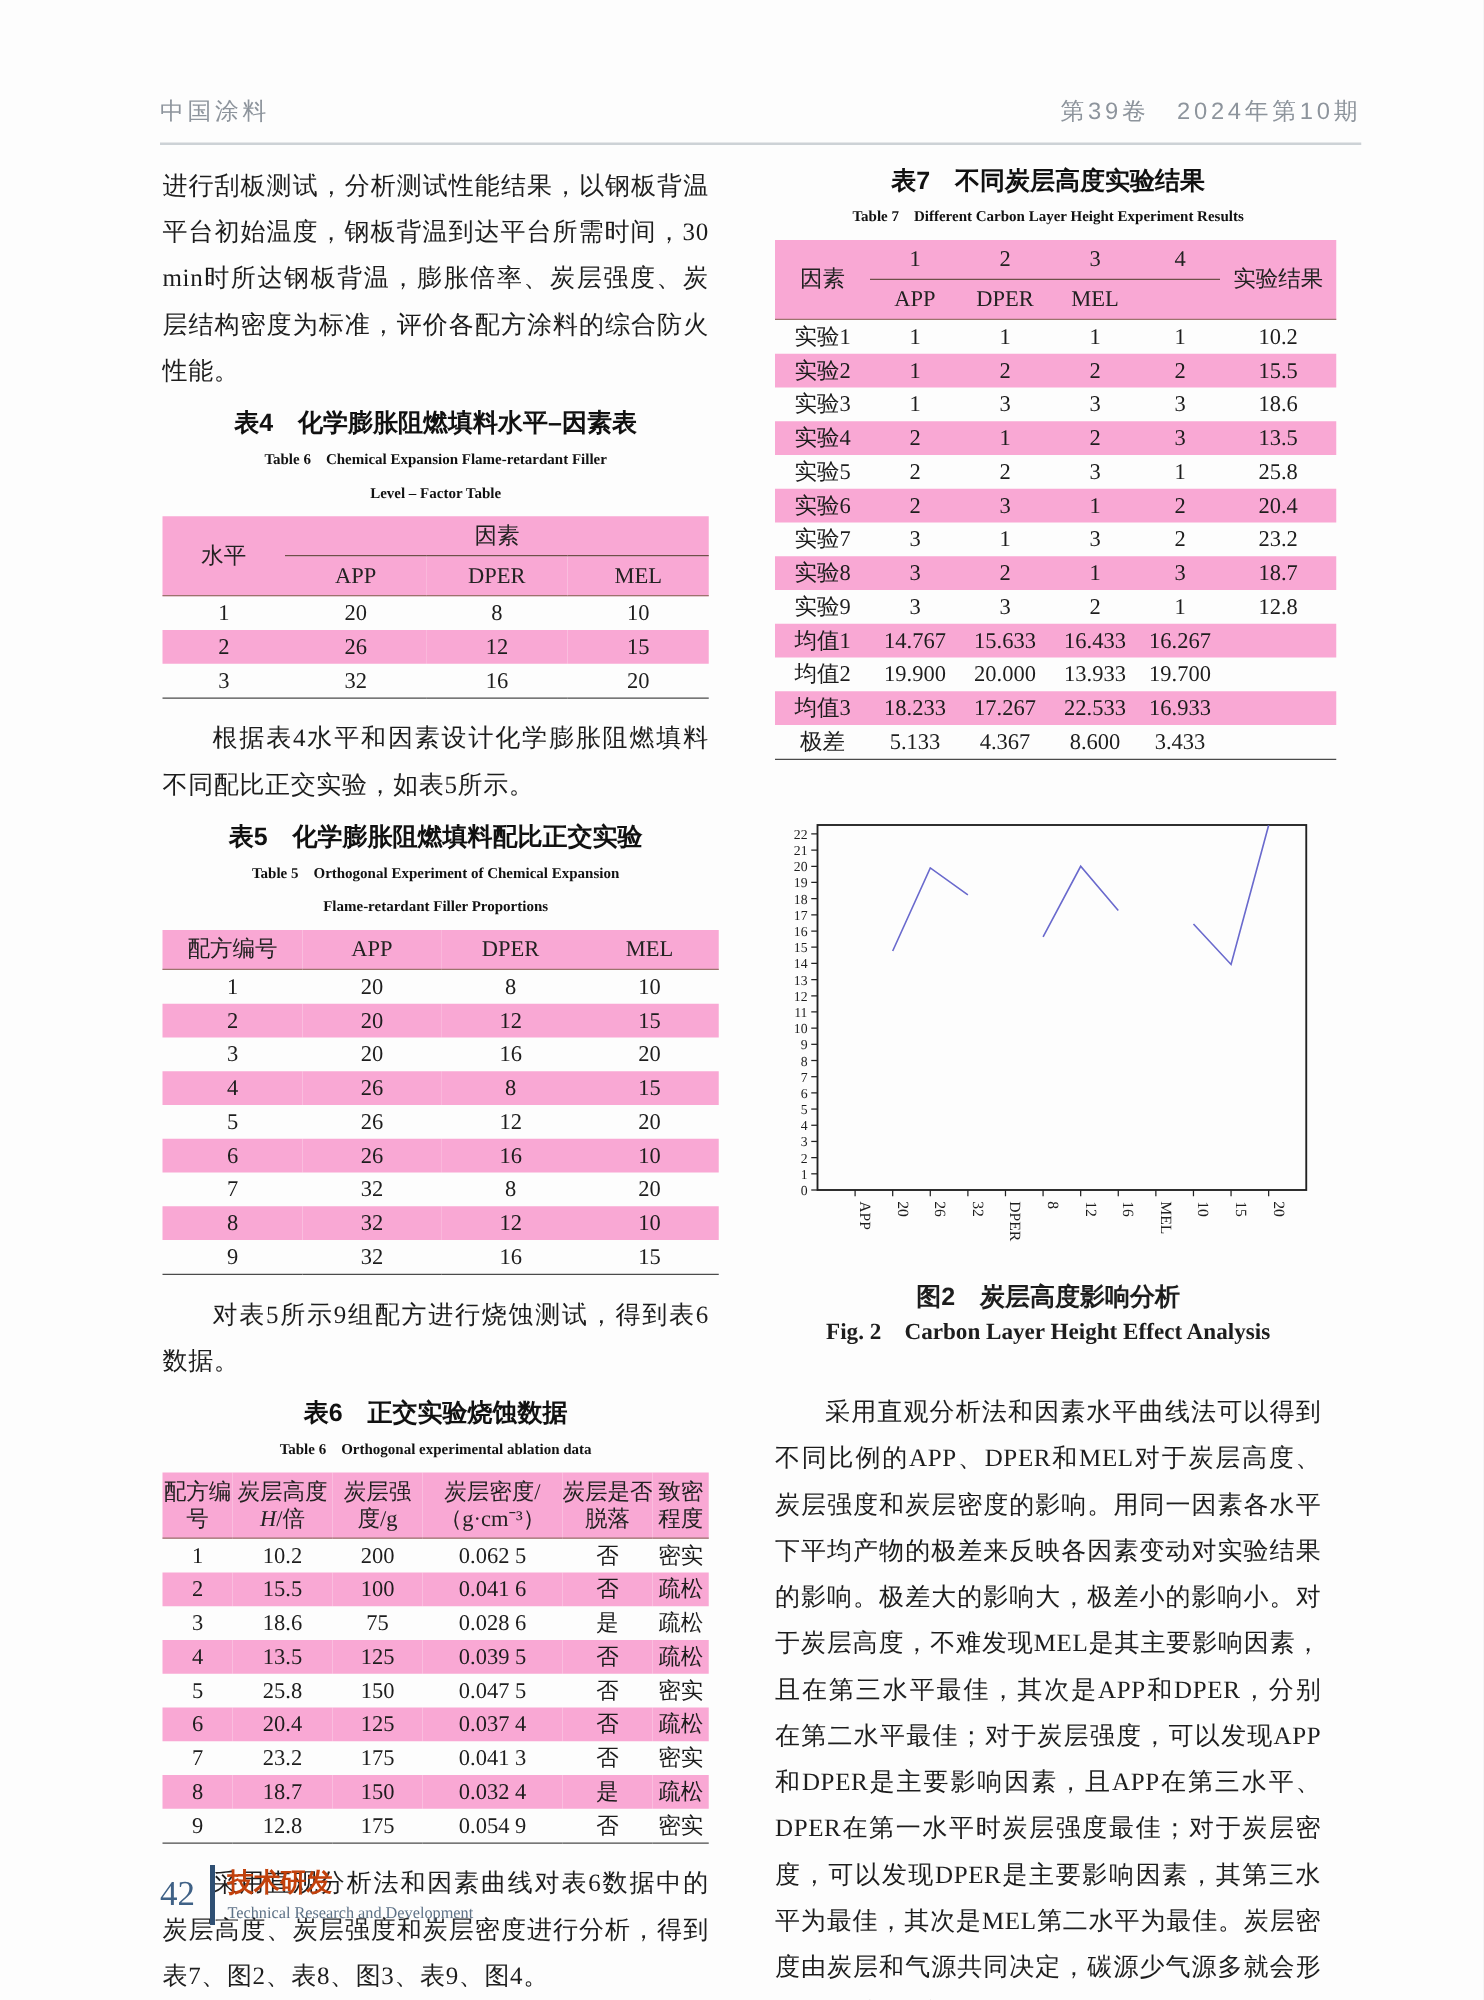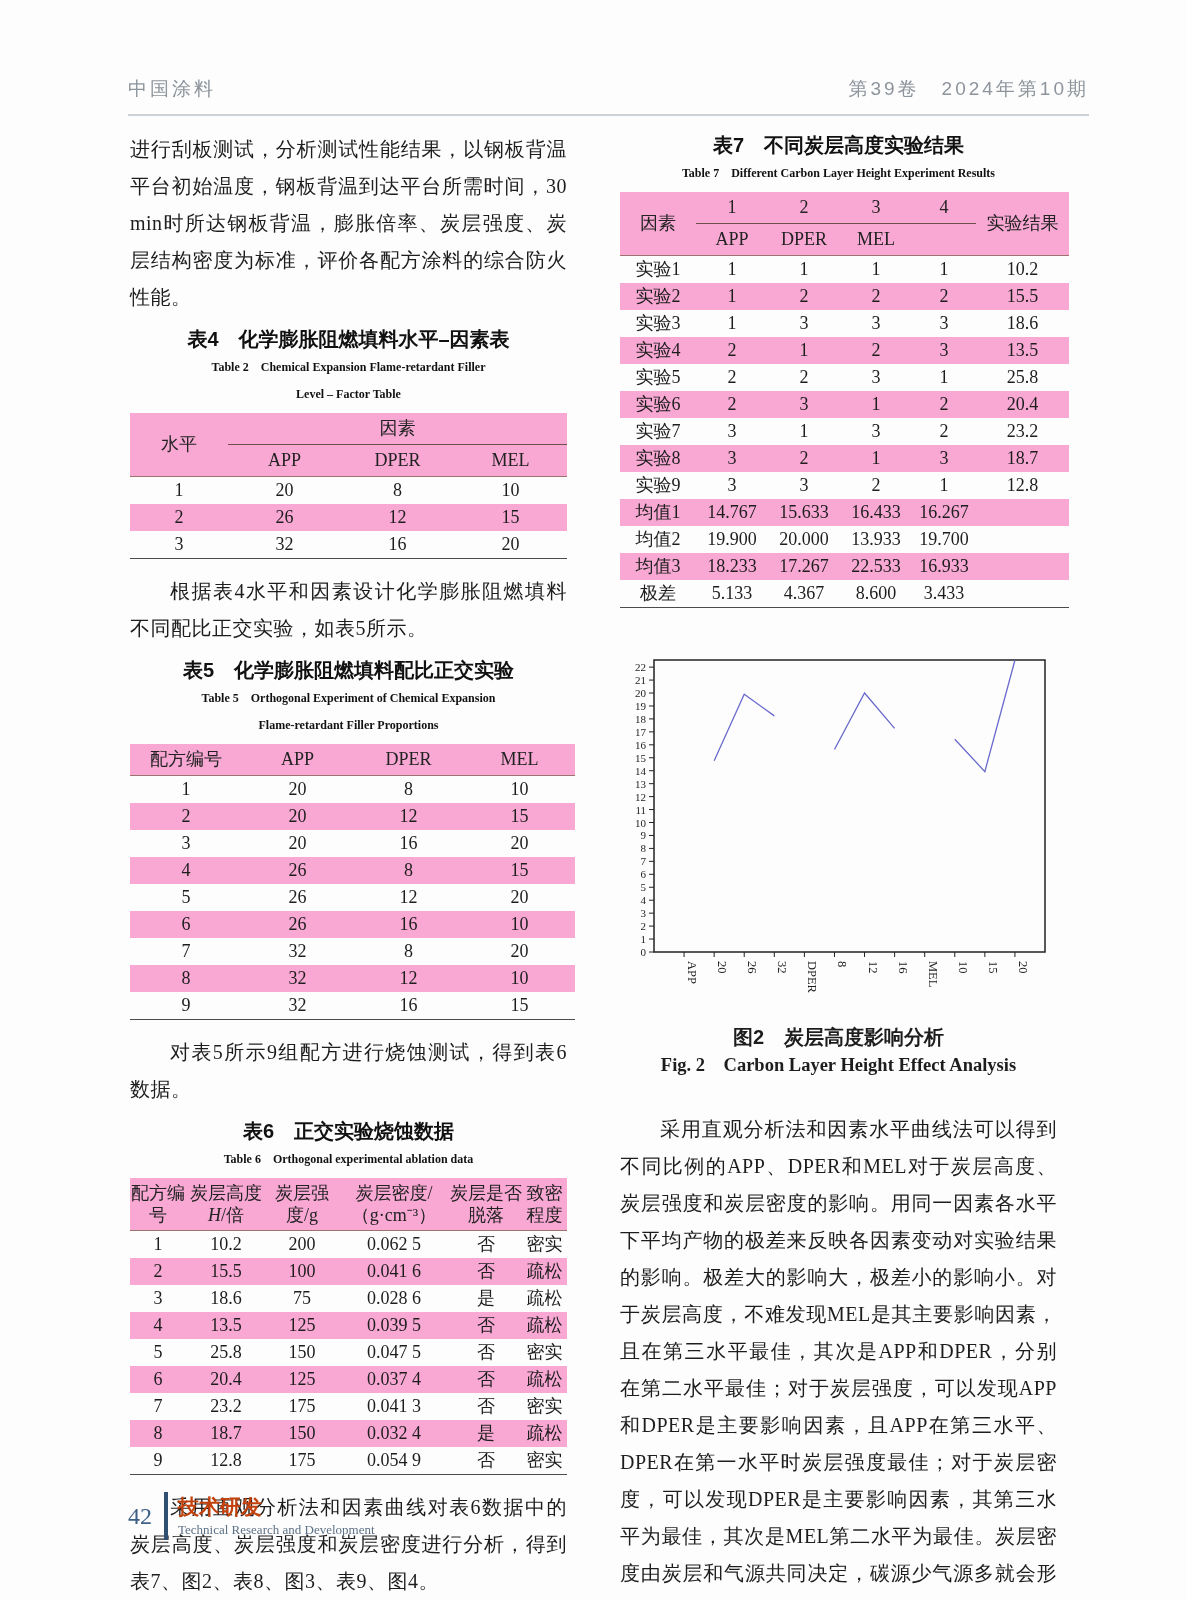--- a/index.html
+++ b/index.html
@@ -54,21 +54,21 @@
   .fig-caption .zh {
     font-family:"Liberation Sans", sans-serif; font-weight:bold;
     font-size:20px; line-height:30px;
   }
   .fig-caption .en { font-weight:bold; font-size:18.5px; line-height:27px; }
   
   .page-footer {
     position:absolute; left:128px; top:1492px;
     display:flex; align-items:center;
   }
-  .page-num { font-size:24px; color:#3f6186; margin-right:12px; }
+  .page-num { font-size:28px; color:#3f6186; margin-right:12px; }
   .footer-bar { width:4px; height:48px; background:#2f4f73; margin-right:10px; }
   .sec-zh {
     font-family:"Liberation Sans", sans-serif; font-weight:bold;
     font-size:21px; color:#c2410c; line-height:24px;
   }
   .sec-en { font-size:13px; color:#5d7186; margin-top:3px; }
 </style>
 </head>
 <body>
 
@@ -77,21 +77,21 @@
   <div class="page-header">
     <span>中国涂料</span>
     <span>第39卷　2024年第10期</span>
   </div>
 
   <div class="col left">
     <p class="body-para no-indent">进行刮板测试，分析测试性能结果，以钢板背温平台初始温度，钢板背温到达平台所需时间，30 min时所达钢板背温，膨胀倍率、炭层强度、炭层结构密度为标准，评价各配方涂料的综合防火性能。</p>
 
     <div class="tbl-title">
       <div class="zh">表4　化学膨胀阻燃填料水平–因素表</div>
-      <div class="en">Table 2　Chemical Expansion Flame-retardant Filler</div>
+      <div class="en">Table 6　Chemical Expansion Flame-retardant Filler</div>
       <div class="en">Level – Factor Table</div>
     </div>
     <table id="table4">
         <thead>
           <tr>
             <th rowspan="2" style="width: 96px;">水平</th>
             <th colspan="3" class="group">因素</th>
           </tr>
           <tr>
             <th style="width: 114px;">APP</th>

